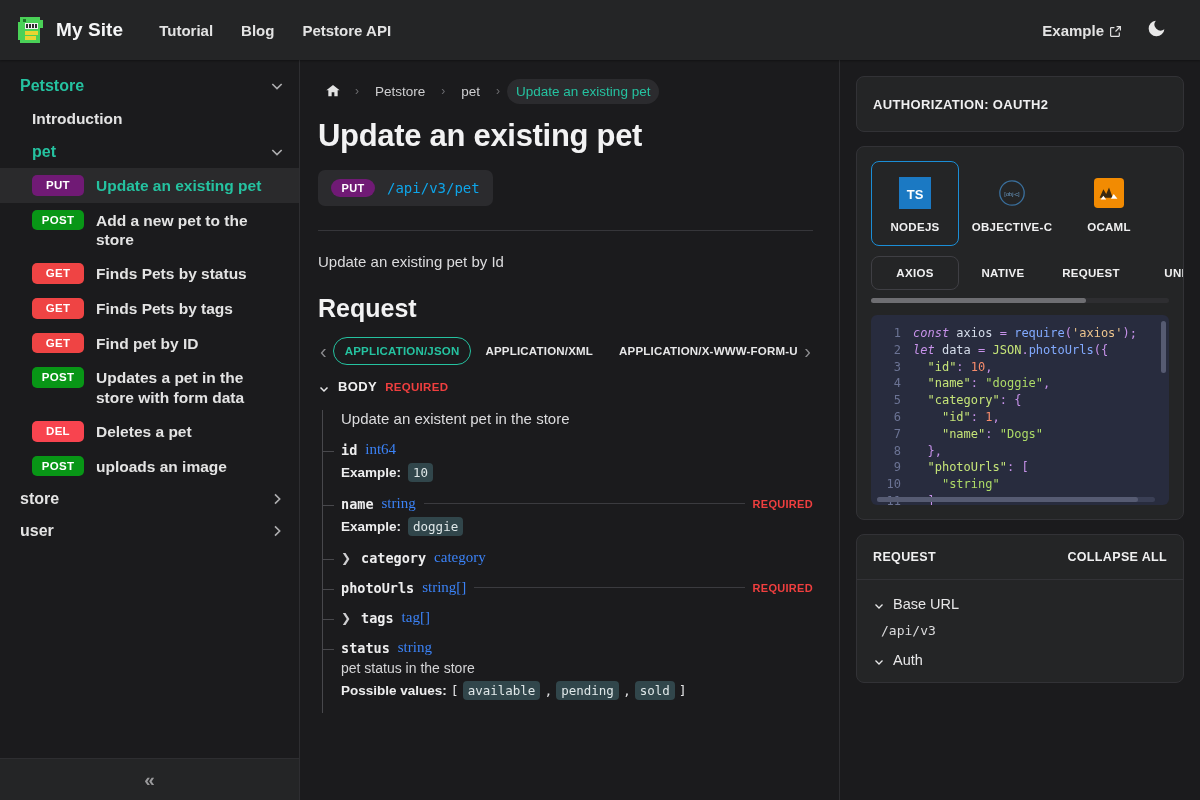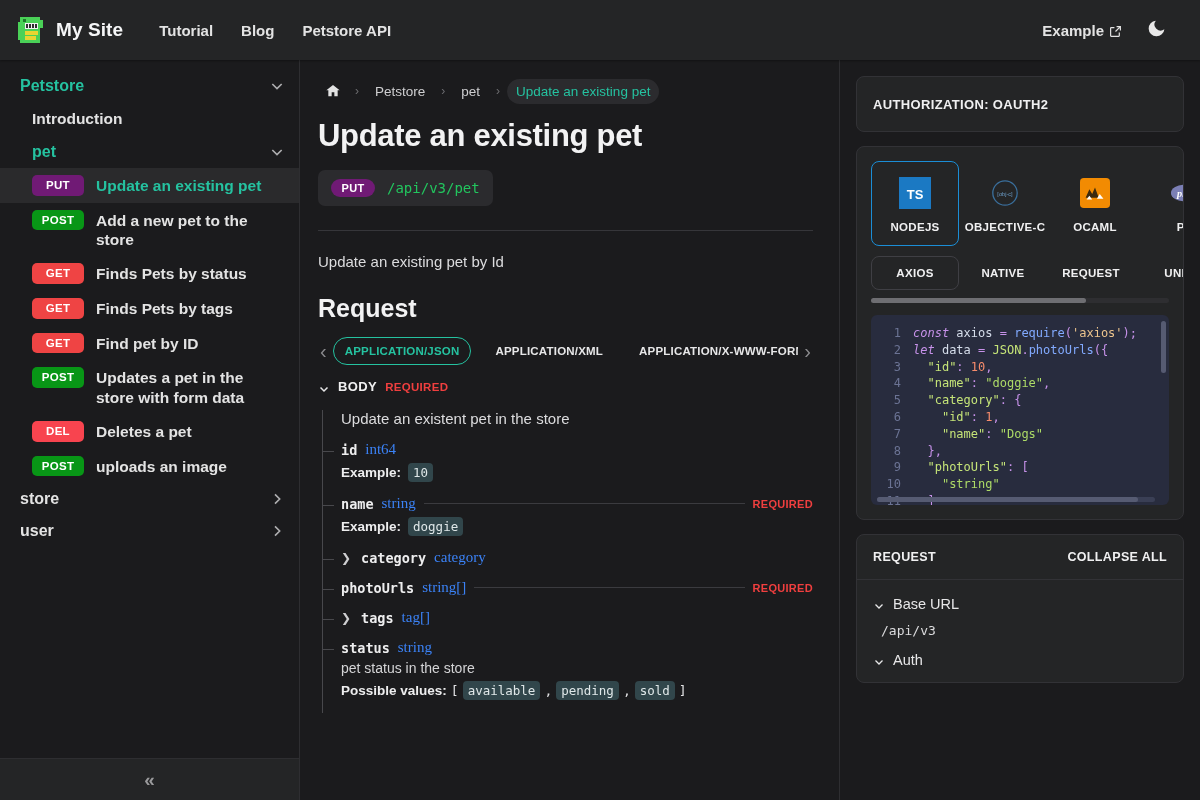--- a/index.html
+++ b/index.html
@@ -98,28 +98,28 @@
 
   h1.page-title {
     font-size: 31px; font-weight: bold; color: #f2f2f3;
     letter-spacing: -.3px; margin-bottom: 16px;
   }
   .endpoint {
     display: inline-flex; align-items: center; gap: 12px;
     background: #2b2b2e; border-radius: 7px; padding: 9px 13px;
   }
   .endpoint .badge { width: 44px; font-size: 11px; border-radius: 11px; padding: 3px 0; }
-  .endpoint-path { font-family: "DejaVu Sans Mono", monospace; font-size: 14px; color: #22c55e; }
+  .endpoint-path { font-family: "DejaVu Sans Mono", monospace; font-size: 14px; color: #0ea5e9; }
   .rule { height: 1px; background: #36363a; margin: 24px 0 22px; }
   .desc { font-size: 15px; color: #dcdcde; margin-bottom: 24px; }
   h2.sec { font-size: 25px; font-weight: bold; color: #f2f2f3; margin-bottom: 14px; }
 
   .mimebar { display: flex; align-items: center; gap: 4px; margin-bottom: 14px; }
   .arrow-btn { color: #8a8a8d; font-size: 20px; cursor: pointer; padding: 0 2px; line-height: 1; }
-  .mimes { display: flex; align-items: center; gap: 12px; overflow: hidden; flex: 1 1 auto; }
+  .mimes { display: flex; align-items: center; gap: 2px; overflow: hidden; flex: 1 1 auto; }
   .mime {
     font-size: 11.5px; font-weight: bold; letter-spacing: .2px; color: #e7e7e8;
     padding: 7px 11px; border-radius: 16px; white-space: nowrap; cursor: pointer;
     border: 1px solid transparent;
   }
   .mime.active { color: #25c2a0; border-color: #25c2a0; }
 
   .body-head { display: flex; align-items: center; gap: 8px; margin-bottom: 16px; cursor: pointer; }
   .caret-d { width: 12px; height: 12px; }
   .body-label { font-size: 13px; font-weight: bold; color: #f0f0f1; letter-spacing: .4px; }
@@ -147,21 +147,21 @@
   .pv { display: flex; align-items: center; gap: 4px; margin-top: 5px; flex-wrap: wrap; }
   .pv-brk { font-family: "DejaVu Sans Mono", monospace; font-size: 13px; color: #e1e1e3; }
 
   
   .right { flex: 1 1 auto; padding: 16px 16px 0 16px; overflow: hidden; }
   .card { background: #242526; border: 1px solid #323236; border-radius: 8px; margin-bottom: 14px; }
   .auth-card { padding: 18px 16px; }
   .auth-title { font-size: 13px; font-weight: bold; color: #f0f0f1; letter-spacing: .35px; }
 
   .lang-card { padding: 14px 0 0 0; }
-  .lang-row { display: flex; gap: 2px; padding: 0 14px; overflow: hidden; }
+  .lang-row { display: flex; gap: 9px; padding: 0 14px; overflow: hidden; }
   .lang {
     width: 88px; flex: 0 0 88px; display: flex; flex-direction: column; align-items: center;
     gap: 11px; padding: 14px 0 12px; border-radius: 8px; cursor: pointer;
     border: 1px solid transparent;
   }
   .lang.active { border-color: #1b8ed6; }
   .lang-ico { width: 34px; height: 34px; display: flex; align-items: center; justify-content: center; }
   .lang-name { font-size: 11.5px; font-weight: bold; color: #f0f0f1; letter-spacing: .3px; white-space: nowrap; }
   .lib-row { display: flex; padding: 10px 14px 0; overflow: hidden; }
   .lib {

